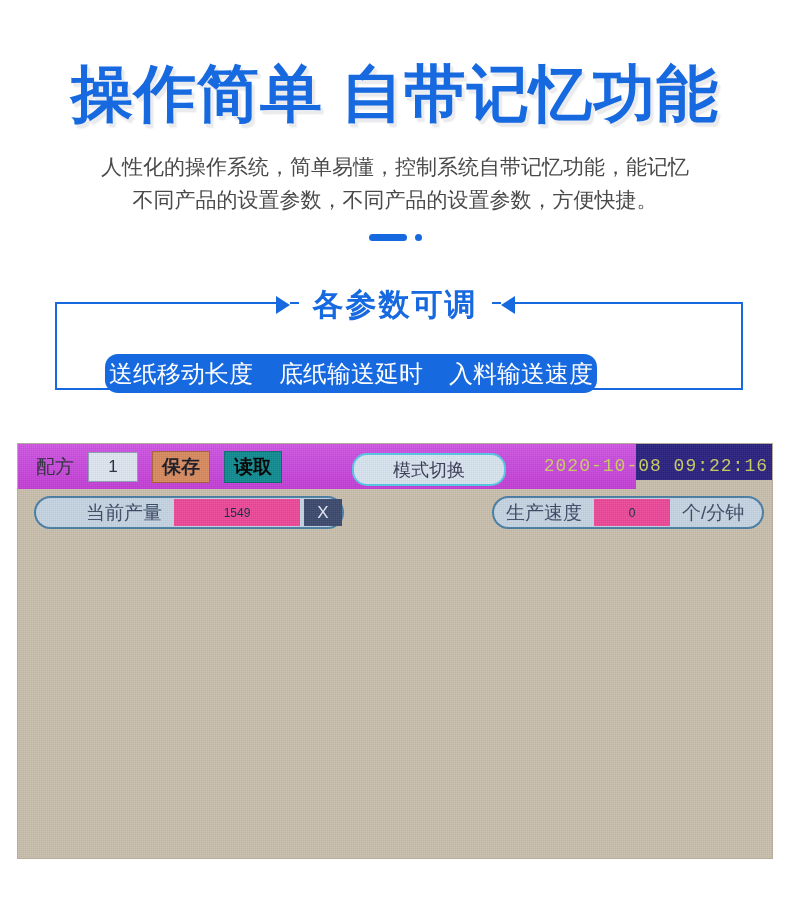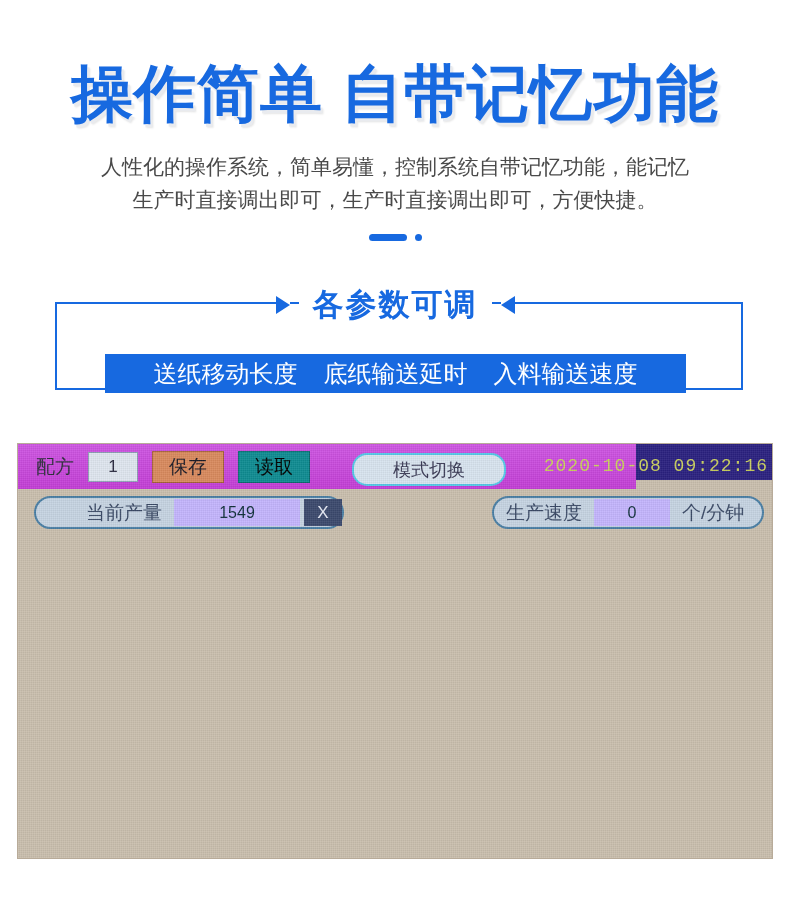--- a/index.html
+++ b/index.html
@@ -32,23 +32,23 @@
   #box-heading{position:absolute;left:0;top:284px;width:790px;height:42px;
                display:flex;align-items:center;justify-content:center;gap:9px;}
   #box-heading .label{
       background:#ffffff;padding:0 14px;font-size:31px;font-weight:bold;
       color:#1769E0;letter-spacing:2px;line-height:42px;white-space:nowrap;}
   #box-heading .tri{width:0;height:0;border-top:9px solid transparent;
       border-bottom:9px solid transparent;background:#ffffff;}
   #box-heading .tri.r{border-left:14px solid #1769E0;}
   #box-heading .tri.l{border-right:14px solid #1769E0;}
 
-  #tag-strip{position:absolute;left:105px;top:354px;width:581px;height:39px;
+  #tag-strip{position:absolute;left:105px;top:354px;width:492px;height:39px;
       background:#1769E0;color:#fff;display:flex;align-items:center;
-      justify-content:center;gap:26px;font-size:24px;white-space:nowrap;}
+      justify-content:center;gap:26px;font-size:24px;white-space:nowrap;border-radius:13px;}
 
   
   #hmi{position:absolute;left:18px;top:444px;width:754px;height:414px;
        background:#cabfae;overflow:hidden;
        box-shadow:0 0 0 1px #b8ab99;}
   #hmi .noise{position:absolute;inset:0;pointer-events:none;
        background-image:
          repeating-linear-gradient(0deg,rgba(255,255,255,.05) 0 1px,rgba(0,0,0,.04) 1px 2px),
          repeating-linear-gradient(90deg,rgba(255,255,255,.045) 0 1px,rgba(0,0,0,.035) 1px 2px);
        opacity:.75;}
@@ -56,52 +56,52 @@
   
   #titlebar{position:absolute;left:0;top:0;width:754px;height:36px;
             background:#2b2180;}
   #recipe-block{position:absolute;left:0;top:0;width:618px;height:45px;
             background:#cc4ce0;background:linear-gradient(180deg,#cf57e3,#c33ed6);
             display:flex;align-items:center;padding-left:18px;box-sizing:border-box;gap:14px;}
   #recipe-block .lbl{font-size:19px;color:#2e2e3c;}
   #recipe-num{width:48px;height:28px;background:#dfe6ef;border:1px solid #8fa0b5;
               display:flex;align-items:center;justify-content:center;
               font-size:17px;color:#2b2b40;}
-  .mini-btn{height:30px;min-width:56px;padding:0 7px;display:flex;align-items:center;
-            justify-content:center;font-size:19px;font-weight:normal;color:#1b1b26;}
+  .mini-btn{height:30px;min-width:56px;padding:0 0;display:flex;align-items:center;
+            justify-content:center;font-size:19px;font-weight:bold;color:#1b1b26;}
   #btn-save{background:#d98a5e;border:1px solid #a56239;}
   #btn-load{background:#0f8c92;border:1px solid #0b6b70;color:#000000;}
   #btn-mode{position:absolute;left:334px;top:9px;width:150px;height:29px;
             background:#d8e4ef;border:2px solid #55c8e8;border-radius:15px;
             display:flex;align-items:center;justify-content:center;
             font-size:18px;color:#3a3a55;}
   #clock{position:absolute;right:4px;top:12px;font-size:18px;color:#c9cf5f;
          font-family:"Liberation Mono","DejaVu Sans Mono",monospace;letter-spacing:1px;}
 
   
   .pill{position:absolute;height:33px;border:2px solid #4a7fa5;border-radius:17px;
         background:#c6d4e2;display:flex;align-items:center;box-sizing:border-box;}
   #pill-output{left:16px;top:52px;width:310px;justify-content:flex-end;}
   #pill-speed{left:474px;top:52px;width:272px;}
   .pill .t{font-size:19px;color:#3b4a66;padding:0 12px;white-space:nowrap;}
-  .pill .val{height:27px;background:#c4b5fd;display:flex;align-items:center;
-             justify-content:center;font-size:16px;color:#10303a;}
+  .pill .val{height:27px;background:#ec4899;display:flex;align-items:center;
+             justify-content:center;font-size:12px;color:#10303a;}
   #out-val{width:126px;}
   #spd-val{width:76px;}
   #out-x{width:38px;height:27px;margin-left:4px;background:#3c4a6e;color:#e6eaf5;
          display:flex;align-items:center;justify-content:center;font-size:17px;}
 </style>
 </head>
 <body>
 
 <div id="hero-title">操作简单 自带记忆功能</div>
 
 <div id="hero-sub">
   <span class="l">人性化的操作系统，简单易懂，控制系统自带记忆功能，能记忆</span>
-  <span class="l">生产时直接调出即可，生产时直接调出即可，方便快捷。</span>
+  <span class="l">不同产品的设置参数，不同产品的设置参数，方便快捷。</span>
 </div>
 
 <div id="divider">
   <span class="dash"></span>
   <span class="dot"></span>
 </div>
 
 <div id="param-box"></div>
 
 <div id="box-heading">

